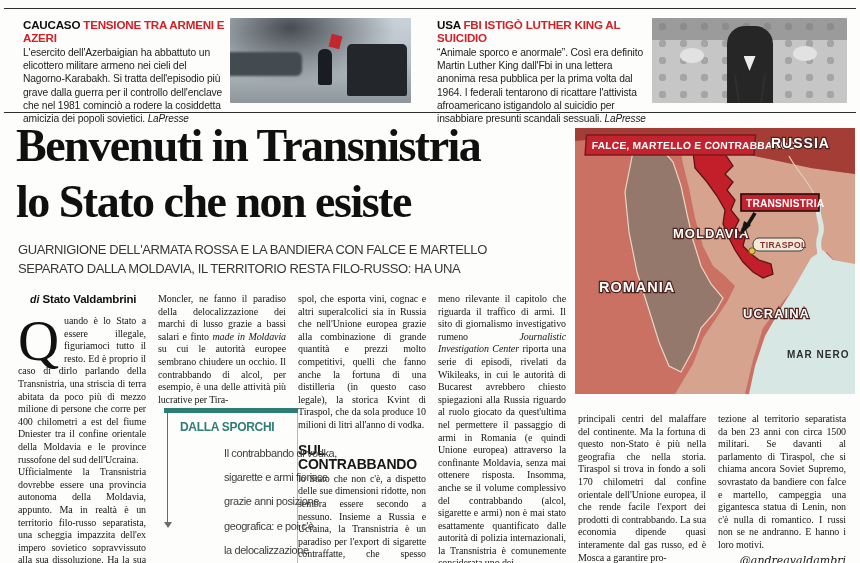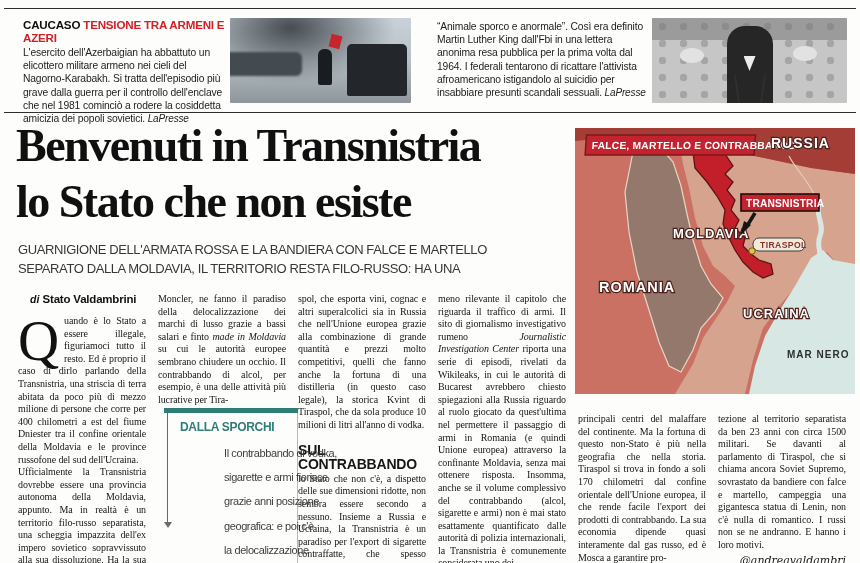--- a/index.html
+++ b/index.html
@@ -103,20 +103,24 @@
       <div class="smoke"></div>
       <div class="tank-left"></div>
       <div class="tank-right"></div>
       <div class="soldier"></div>
       <div class="flag"></div>
     </div>
   </div>
 
   <div class="brief" id="brief-usa">
     <div class="brief-text">
+      <div class="kicker">
+        <span>USA</span>
+        <span class="hl">FBI ISTIGÒ LUTHER KING AL SUICIDIO</span>
+      </div>
       <div class="brief-body">
         <span>“Animale sporco e anormale”. Così era definito Martin Luther King dall'Fbi in una lettera anonima resa pubblica per la prima volta dal 1964. I federali tentarono di ricattare l'attivista afroamericano istigandolo al suicidio per insabbiare presunti scandali sessuali.</span>
         <span class="credit">LaPresse</span>
       </div>
     </div>
     <div class="photo" id="photo-mlk">
       <div class="crowd"></div>
       <div class="band"></div>
       <div class="cap-left"></div>
       <div class="cap-right"></div>

